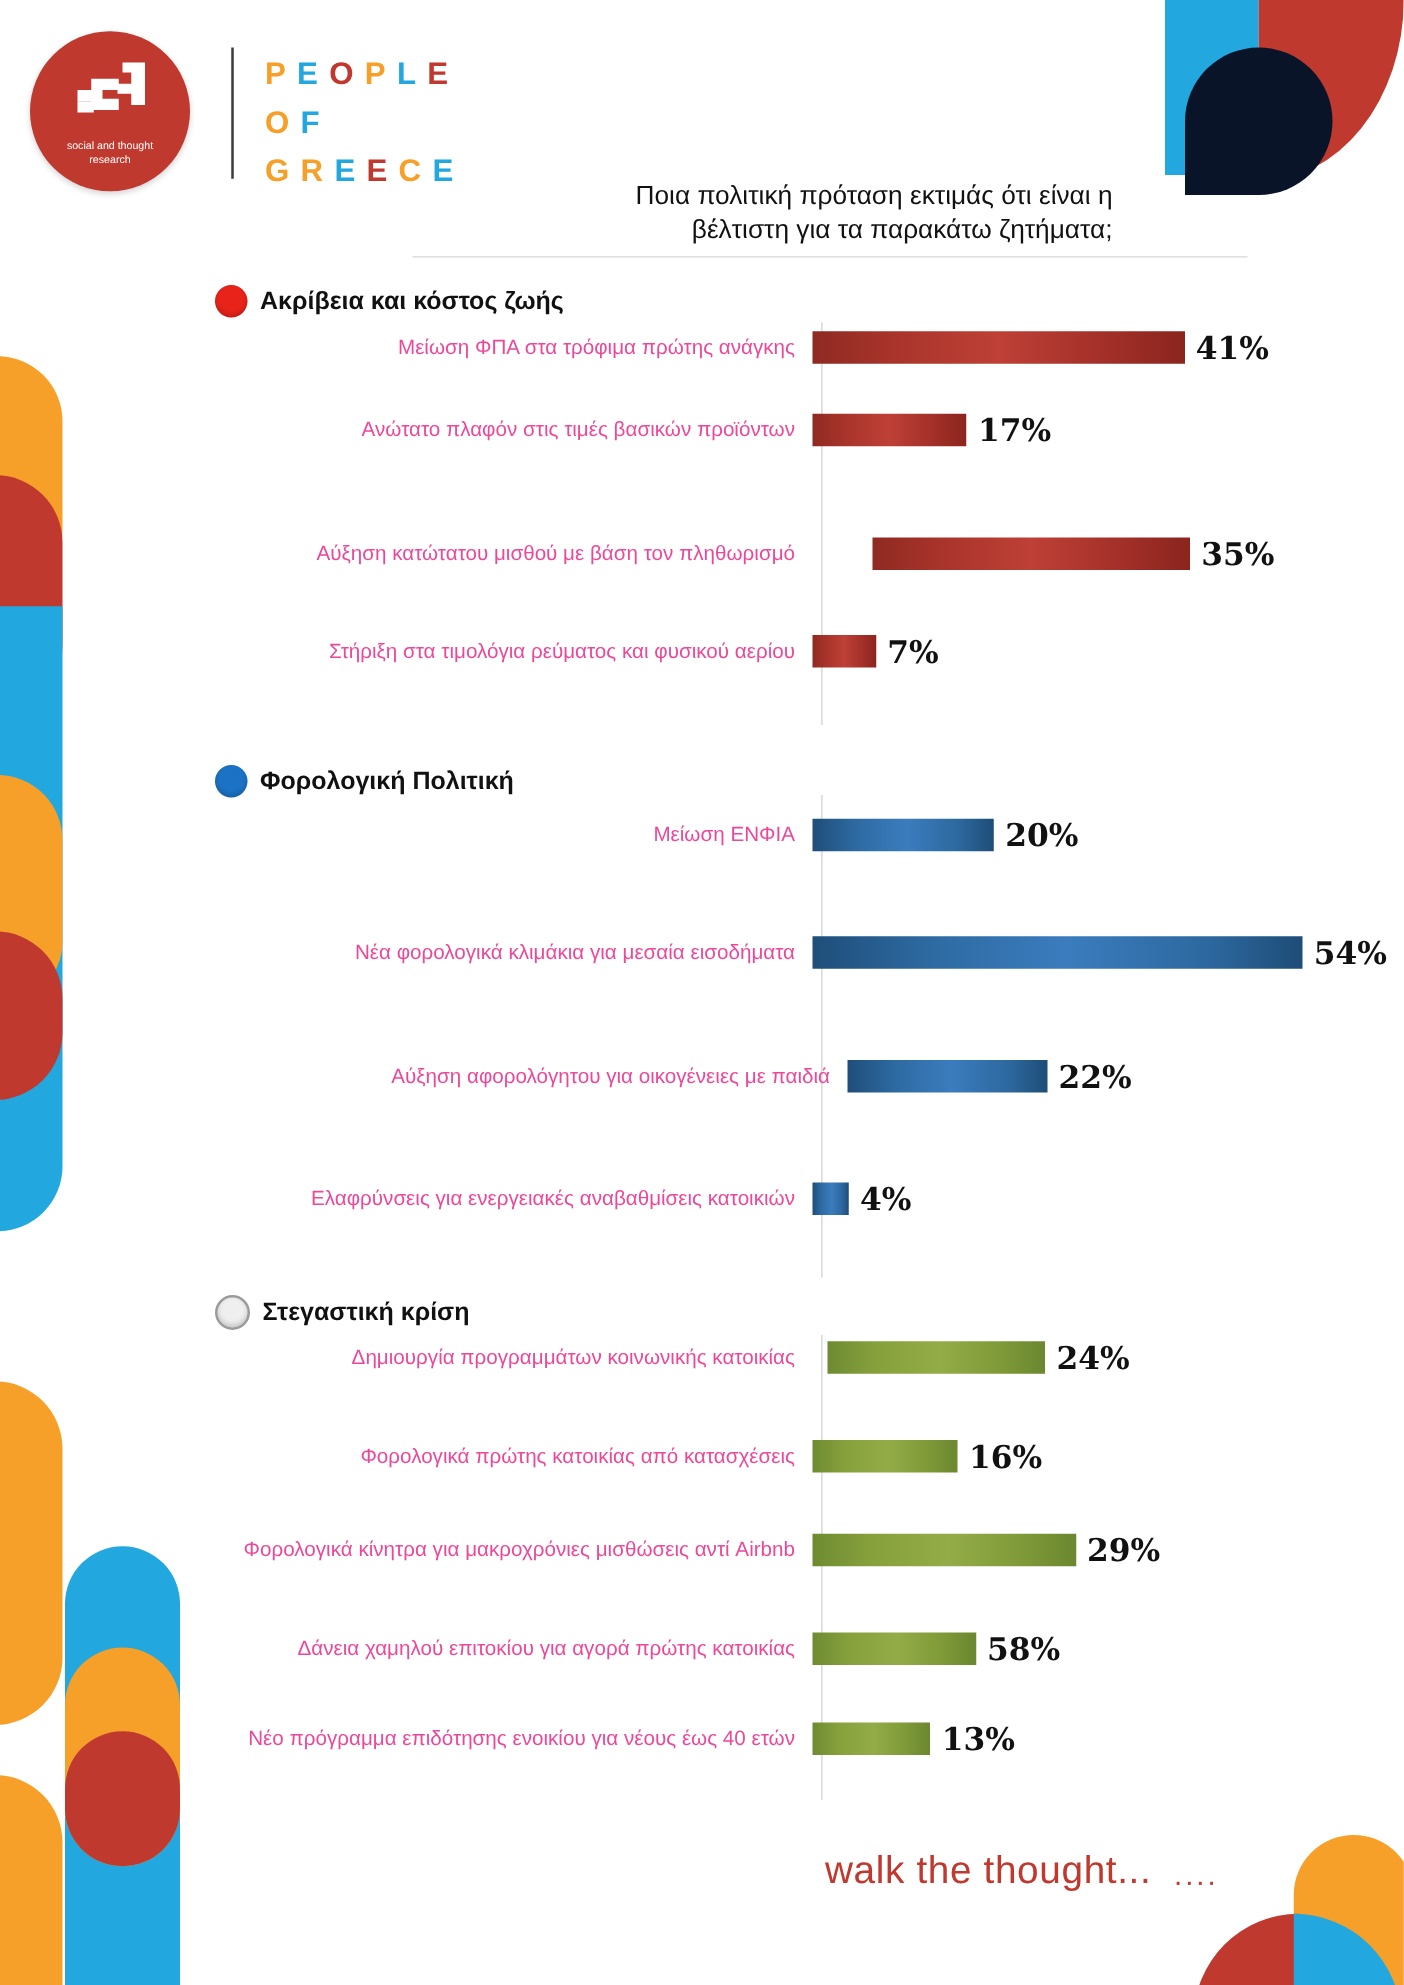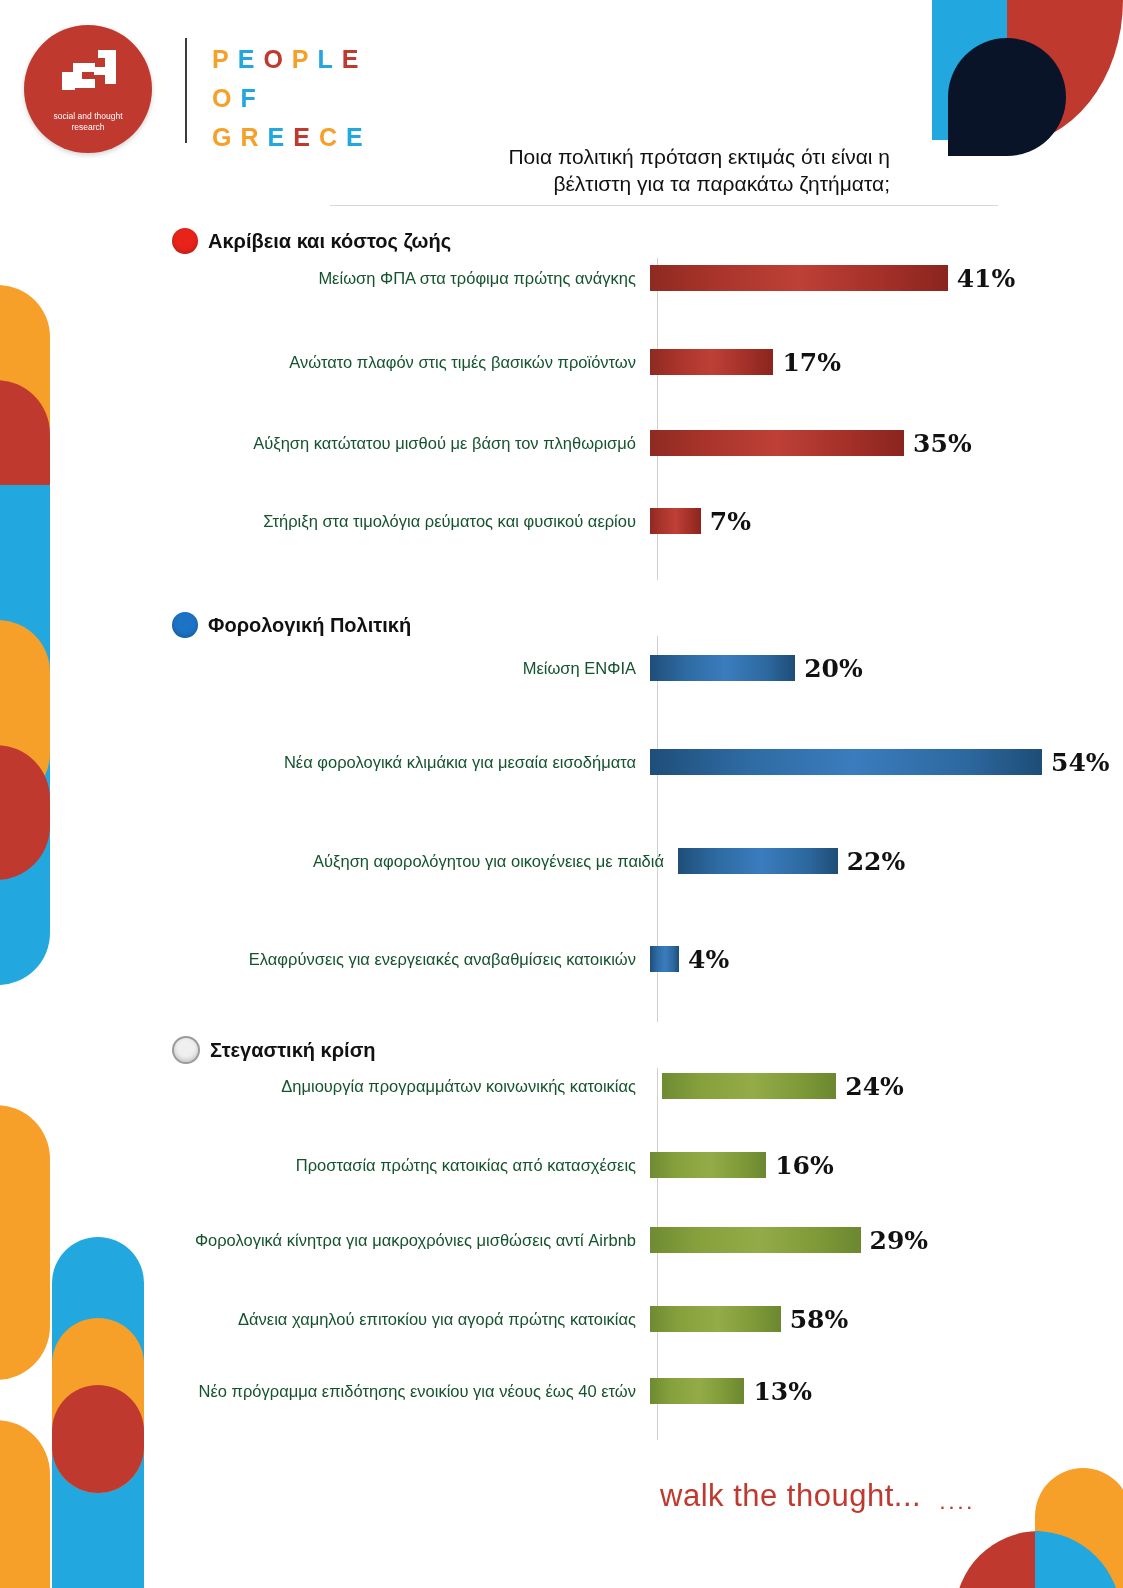--- a/index.html
+++ b/index.html
@@ -62,21 +62,21 @@
   .dot{width:26px;height:26px;border-radius:50%;box-shadow:inset 0 -2px 4px rgba(0,0,0,.18);}
   .dot.red{background:#E8231A;}
   .dot.blue{background:#1C72C4;}
   .dot.white{background:#EFEFEF;border:2px solid #9b9b9b;width:24px;height:24px;}
   .sec-title{font-family:"Liberation Sans",sans-serif;font-weight:bold;font-size:20px;color:#111;}
 
   .axis{position:absolute;left:657px;width:1px;background:#cfcfcf;}
 
   .row{position:absolute;left:0;width:1123px;height:40px;display:flex;align-items:center;}
   .row .lab{width:650px;text-align:right;padding-right:14px;box-sizing:border-box;
-            font-family:"Liberation Sans",sans-serif;font-size:16.5px;color:#14532d;line-height:21px;}
+            font-family:"Liberation Sans",sans-serif;font-size:16.5px;color:#ec4899;line-height:21px;}
   .row .barwrap{position:relative;flex:1;display:flex;align-items:center;height:40px;}
   .bar{height:26px;}
   .bar.red{background:linear-gradient(90deg,#8E2A22 0%,#A9342B 22%,#BE4036 50%,#A33029 78%,#8A251E 100%);}
   .bar.blue{background:linear-gradient(90deg,#1F4E79 0%,#2E6BA3 25%,#3B7CBE 52%,#2D69A0 80%,#1E4D77 100%);}
   .bar.green{background:linear-gradient(90deg,#6E8B32 0%,#86A03C 22%,#93AC48 52%,#7E9937 80%,#6B8730 100%);}
   .val{margin-left:9px;font-family:"DejaVu Serif",serif;font-weight:bold;font-size:25px;color:#111;
        white-space:nowrap;}
 
   .tagline{position:absolute;left:660px;top:1478px;font-family:"Liberation Sans",sans-serif;
            font-size:31px;color:#C0392F;letter-spacing:.5px;}
@@ -137,28 +137,28 @@
       <span class="sec-title">Ακρίβεια και κόστος ζωής</span>
     </div>
     <div class="axis" style="top: 258px; height: 322px;"></div>
     <div class="row" style="top: 258px;">
       <div class="lab">Μείωση ΦΠΑ στα τρόφιμα πρώτης ανάγκης</div>
       <div class="barwrap">
         <div class="bar red" style="width: 297.66px;"></div>
         <div class="val">41%</div>
       </div>
     </div>
-    <div class="row" style="top: 342px;">
+    <div class="row" style="top: 324px;">
       <div class="lab">Ανώτατο πλαφόν στις τιμές βασικών προϊόντων</div>
       <div class="barwrap">
         <div class="bar red" style="width: 123.42px;"></div>
         <div class="val">17%</div>
       </div>
     </div>
-    <div class="row" style="top: 423px;">
+    <div class="row" style="top: 423px; gap: 48px;">
       <div class="lab">Αύξηση κατώτατου μισθού με βάση τον πληθωρισμό</div>
       <div class="barwrap">
         <div class="bar red" style="width: 254.1px;"></div>
         <div class="val">35%</div>
       </div>
     </div>
     <div class="row" style="top: 501px;">
       <div class="lab">Στήριξη στα τιμολόγια ρεύματος και φυσικού αερίου</div>
       <div class="barwrap">
         <div class="bar red" style="width: 50.82px;"></div>
@@ -204,21 +204,21 @@
     </div>
     <div class="axis" style="top: 1068px; height: 372px;"></div>
     <div class="row" style="top: 1066px; gap: 12px;">
       <div class="lab">Δημιουργία προγραμμάτων κοινωνικής κατοικίας</div>
       <div class="barwrap">
         <div class="bar green" style="width: 174.24px;"></div>
         <div class="val">24%</div>
       </div>
     </div>
     <div class="row" style="top: 1145px;">
-      <div class="lab">Προστασία πρώτης κατοικίας από κατασχέσεις</div>
+      <div class="lab">Φορολογικά πρώτης κατοικίας από κατασχέσεις</div>
       <div class="barwrap">
         <div class="bar green" style="width: 116.16px;"></div>
         <div class="val">16%</div>
       </div>
     </div>
     <div class="row" style="top: 1220px;">
       <div class="lab">Φορολογικά κίνητρα για μακροχρόνιες μισθώσεις αντί Airbnb</div>
       <div class="barwrap">
         <div class="bar green" style="width: 210.54px;"></div>
         <div class="val">29%</div>

